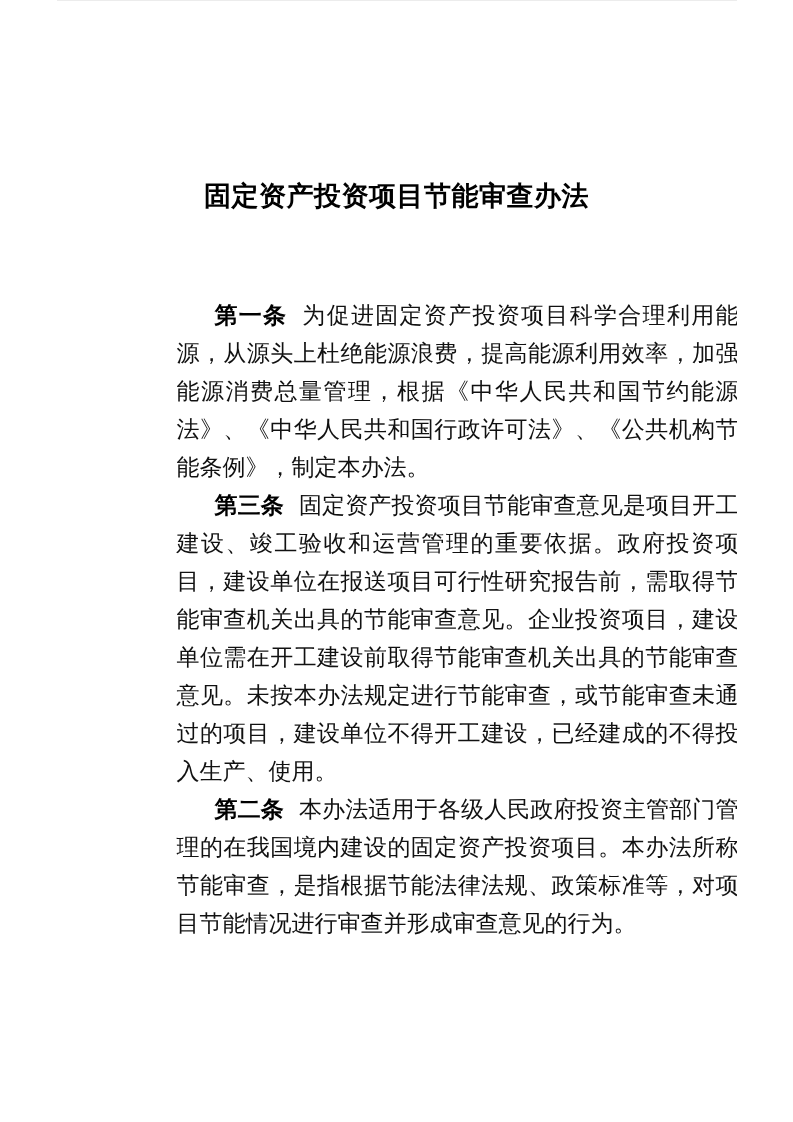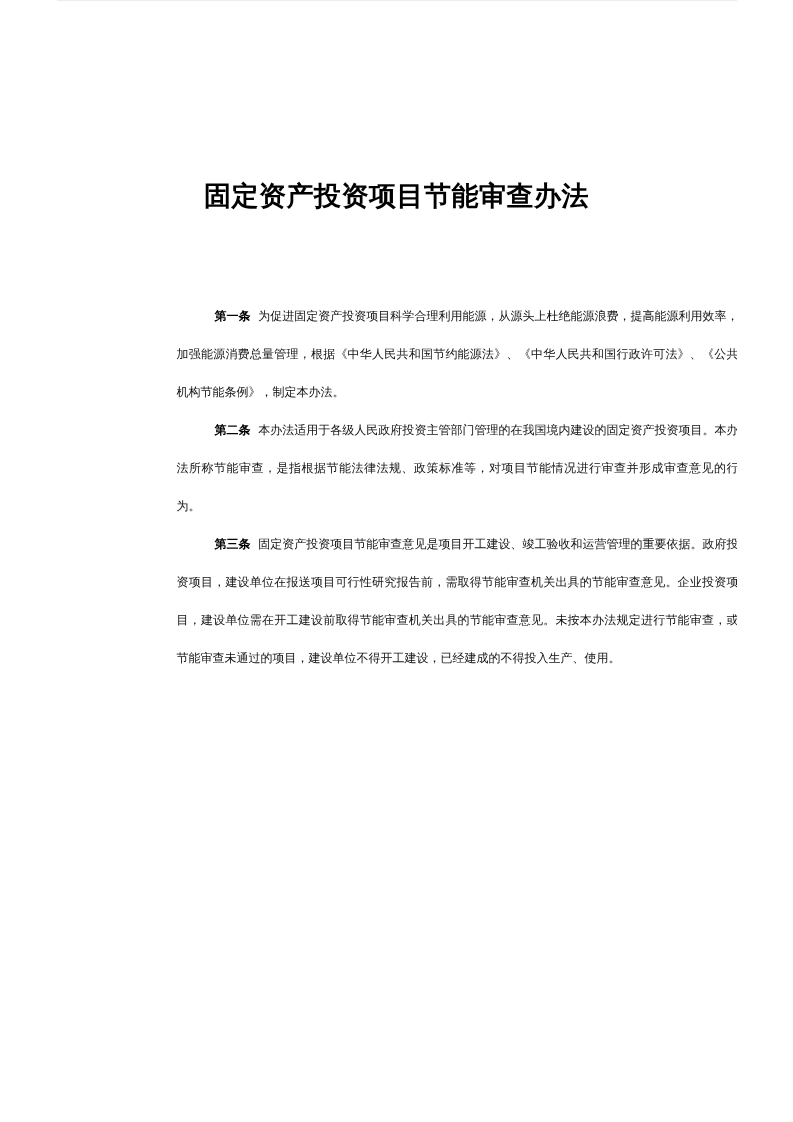--- a/index.html
+++ b/index.html
@@ -26,21 +26,21 @@
     font-family: "Liberation Sans", "DejaVu Sans", sans-serif;
     font-weight: 700;
     font-size: 27px;
     line-height: 32px;
     letter-spacing: 0.5px;
     color: #000000;
   }
   .doc-body {
     width: 562px;
     margin: 85px 0 0 120px;
-    font-size: 12px;
+    font-size: 23px;
     line-height: 38px;
     text-align: justify;
     text-justify: inter-character;
     color: #111111;
   }
   .para {
     margin: 0;
     padding: 0;
     text-indent: 38px;
   }
@@ -52,18 +52,18 @@
 </style>
 </head>
 <body>
 
 <div class="page">
   <h1 class="doc-title">固定资产投资项目节能审查办法</h1>
 
   <div class="doc-body">
     <p class="para"><span class="article-label">第一条</span><span>为促进固定资产投资项目科学合理利用能源，从源头上杜绝能源浪费，提高能源利用效率，加强能源消费总量管理，根据《中华人民共和国节约能源法》、《中华人民共和国行政许可法》、《公共机构节能条例》，制定本办法。</span></p>
 
+    <p class="para"><span class="article-label">第三条</span><span>固定资产投资项目节能审查意见是项目开工建设、竣工验收和运营管理的重要依据。政府投资项目，建设单位在报送项目可行性研究报告前，需取得节能审查机关出具的节能审查意见。企业投资项目，建设单位需在开工建设前取得节能审查机关出具的节能审查意见。未按本办法规定进行节能审查，或节能审查未通过的项目，建设单位不得开工建设，已经建成的不得投入生产、使用。</span></p>
+
     <p class="para"><span class="article-label">第二条</span><span>本办法适用于各级人民政府投资主管部门管理的在我国境内建设的固定资产投资项目。本办法所称节能审查，是指根据节能法律法规、政策标准等，对项目节能情况进行审查并形成审查意见的行为。</span></p>
-
-    <p class="para"><span class="article-label">第三条</span><span>固定资产投资项目节能审查意见是项目开工建设、竣工验收和运营管理的重要依据。政府投资项目，建设单位在报送项目可行性研究报告前，需取得节能审查机关出具的节能审查意见。企业投资项目，建设单位需在开工建设前取得节能审查机关出具的节能审查意见。未按本办法规定进行节能审查，或节能审查未通过的项目，建设单位不得开工建设，已经建成的不得投入生产、使用。</span></p>
 
   </div>
 </div>
 
 </body></html>

